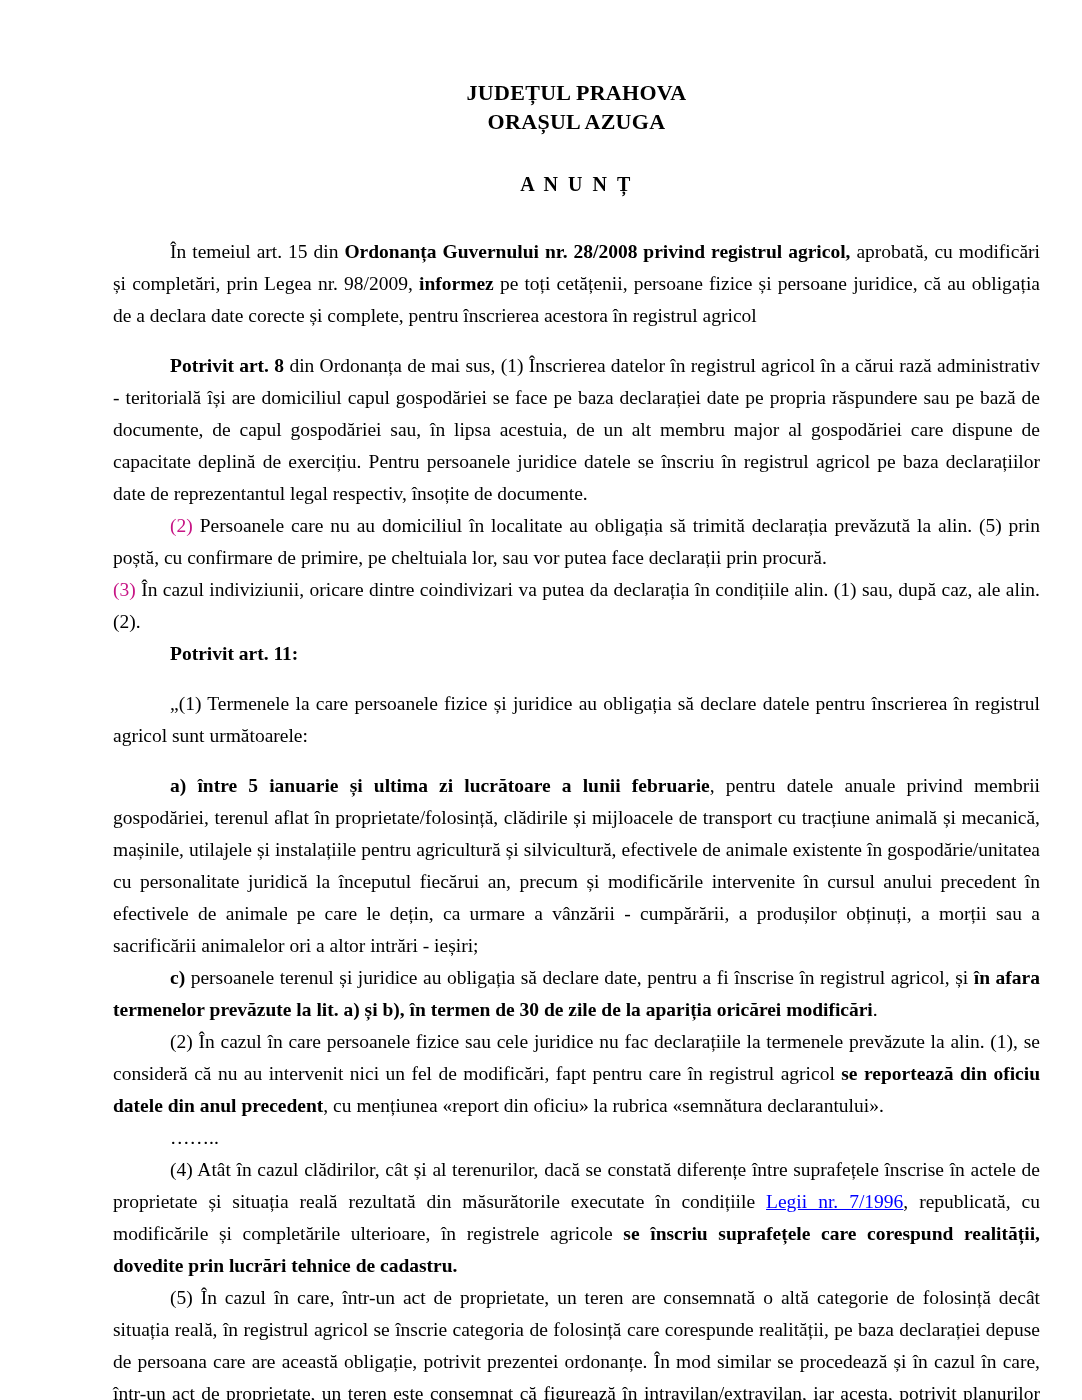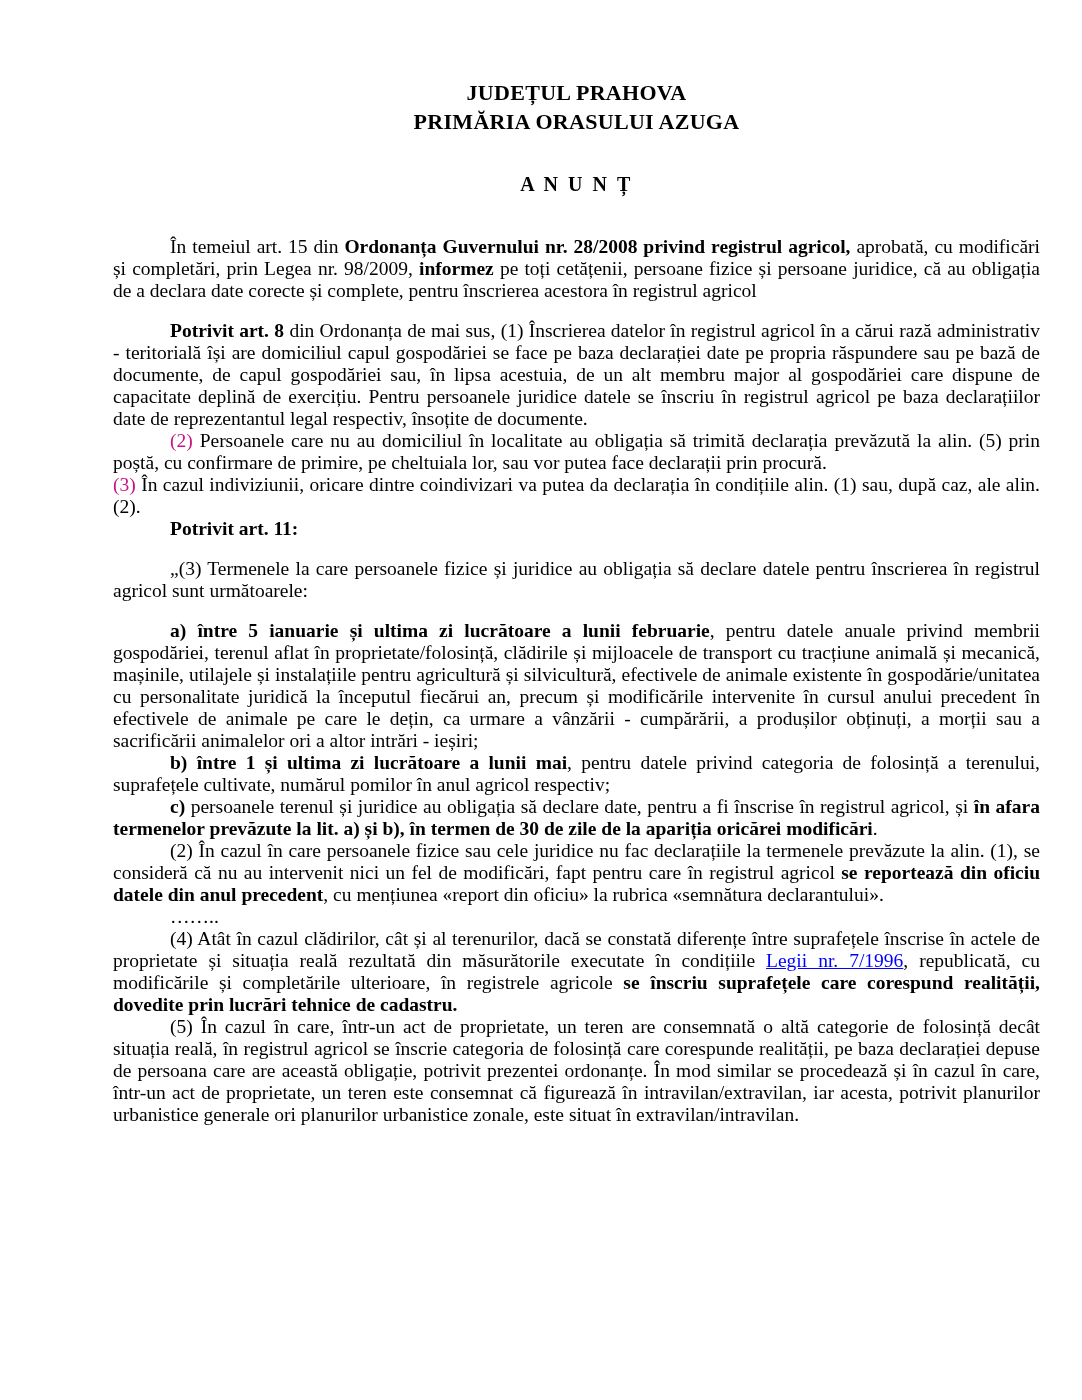--- a/index.html
+++ b/index.html
@@ -31,51 +31,50 @@
     margin:37px 0 40px 0;
     text-align:center;
     font-weight:bold;
     font-size:20px;
     letter-spacing:2.5px;
   }
   .doc-body .para{
     margin:0;
     text-align:justify;
     font-size:19.5px;
-    line-height:22px;
+    line-height:32px;
   }
   .doc-body .para.indent{ text-indent:57px; }
   .doc-body .para.gap{ margin-top:18px; }
   .b{ font-weight:bold; }
   .r{ color:var(--red); }
   .link{
     color:var(--blue);
     text-decoration:underline;
     cursor:pointer;
   }
 </style>
 </head>
 <body>
 
 <div class="page">
   <div class="header">
     <div class="hline">JUDEȚUL PRAHOVA</div>
-    <div class="hline">PRIMĂRIA ORASULUI AZUGA</div>
+    <div class="hline">ORAȘUL AZUGA</div>
   </div>
 
   <div class="doc-title">A N U N Ț</div>
 
   <div class="doc-body">
       <p class="para indent"><span class="">În temeiul art. 15 din </span><span class="b">Ordonanța Guvernului nr. 28/2008 privind registrul agricol,</span><span class=""> aprobată, cu modificări și completări, prin Legea nr. 98/2009, </span><span class="b">informez</span><span class=""> pe toți cetățenii, persoane fizice și persoane juridice, că au obligația de a declara date corecte și complete, pentru înscrierea acestora în registrul agricol</span></p>
       <p class="para indent gap"><span class="b">Potrivit art. 8</span><span class=""> din Ordonanța de mai sus, (1) Înscrierea datelor în registrul agricol în a cărui rază administrativ - teritorială își are domiciliul capul gospodăriei se face pe baza declarației date pe propria răspundere sau pe bază de documente, de capul gospodăriei sau, în lipsa acestuia, de un alt membru major al gospodăriei care dispune de capacitate deplină de exercițiu. Pentru persoanele juridice datele se înscriu în registrul agricol pe baza declarațiilor date de reprezentantul legal respectiv, însoțite de documente.</span></p>
       <p class="para indent"><span class="r">(2)</span><span class=""> Persoanele care nu au domiciliul în localitate au obligația să trimită declarația prevăzută la alin. (5) prin poștă, cu confirmare de primire, pe cheltuiala lor, sau vor putea face declarații prin procură.</span></p>
       <p class="para"><span class="r">(3)</span><span class=""> În cazul indiviziunii, oricare dintre coindivizari va putea da declarația în condițiile alin. (1) sau, după caz, ale alin. (2).</span></p>
       <p class="para indent"><span class="b">Potrivit art. 11:</span></p>
-      <p class="para indent gap"><span class="">„(3) Termenele la care persoanele fizice și juridice au obligația să declare datele pentru înscrierea în registrul agricol sunt următoarele:</span></p>
+      <p class="para indent gap"><span class="">„(1) Termenele la care persoanele fizice și juridice au obligația să declare datele pentru înscrierea în registrul agricol sunt următoarele:</span></p>
       <p class="para indent gap"><span class="b">a) între 5 ianuarie și ultima zi lucrătoare a lunii februarie</span><span class="">, pentru datele anuale privind membrii gospodăriei, terenul aflat în proprietate/folosință, clădirile și mijloacele de transport cu tracțiune animală și mecanică, mașinile, utilajele și instalațiile pentru agricultură și silvicultură, efectivele de animale existente în gospodărie/unitatea cu personalitate juridică la începutul fiecărui an, precum și modificările intervenite în cursul anului precedent în efectivele de animale pe care le dețin, ca urmare a vânzării - cumpărării, a produșilor obținuți, a morții sau a sacrificării animalelor ori a altor intrări - ieșiri;</span></p>
-      <p class="para indent"><span class="b">b) între 1 și ultima zi lucrătoare a lunii mai</span><span class="">, pentru datele privind categoria de folosință a terenului, suprafețele cultivate, numărul pomilor în anul agricol respectiv;</span></p>
       <p class="para indent"><span class="b">c)</span><span class=""> persoanele terenul și juridice au obligația să declare date, pentru a fi înscrise în registrul agricol, și </span><span class="b">în afara termenelor prevăzute la lit. a) și b), în termen de 30 de zile de la apariția oricărei modificări</span><span class="">.</span></p>
       <p class="para indent"><span class=""> (2) În cazul în care persoanele fizice sau cele juridice nu fac declarațiile la termenele prevăzute la alin. (1), se consideră că nu au intervenit nici un fel de modificări, fapt pentru care în registrul agricol </span><span class="b">se reportează din oficiu datele din anul precedent</span><span class="">, cu mențiunea «report din oficiu» la rubrica «semnătura declarantului».</span></p>
       <p class="para indent"><span class="">……..</span></p>
       <p class="para indent"><span class="">(4) Atât în cazul clădirilor, cât și al terenurilor, dacă se constată diferențe între suprafețele înscrise în actele de proprietate și situația reală rezultată din măsurătorile executate în condițiile </span><a class="link" href="#">Legii nr. 7/1996</a><span class="">, republicată, cu modificările și completările ulterioare, în registrele agricole </span><span class="b">se înscriu suprafețele care corespund realității, dovedite prin lucrări tehnice de cadastru.</span></p>
       <p class="para indent"><span class="">(5) În cazul în care, într-un act de proprietate, un teren are consemnată o altă categorie de folosință decât situația reală, în registrul agricol se înscrie categoria de folosință care corespunde realității, pe baza declarației depuse de persoana care are această obligație, potrivit prezentei ordonanțe. În mod similar se procedează și în cazul în care, într-un act de proprietate, un teren este consemnat că figurează în intravilan/extravilan, iar acesta, potrivit planurilor urbanistice generale ori planurilor urbanistice zonale, este situat în extravilan/intravilan.</span></p>
     </div>
 </div>
 
 </body></html>

